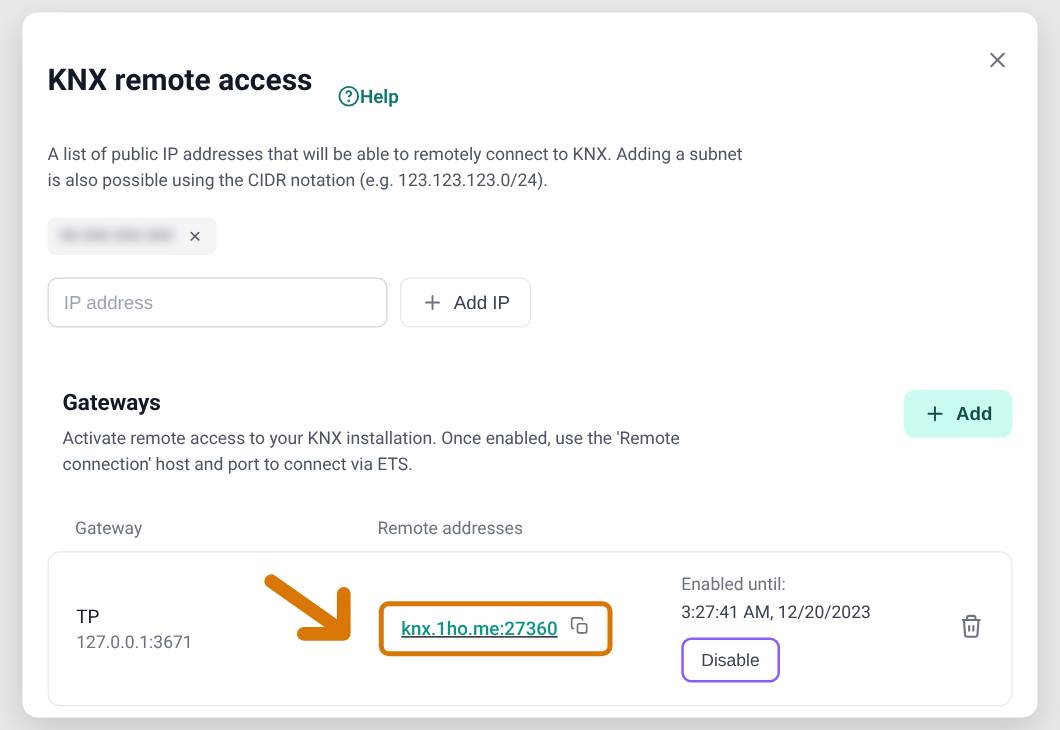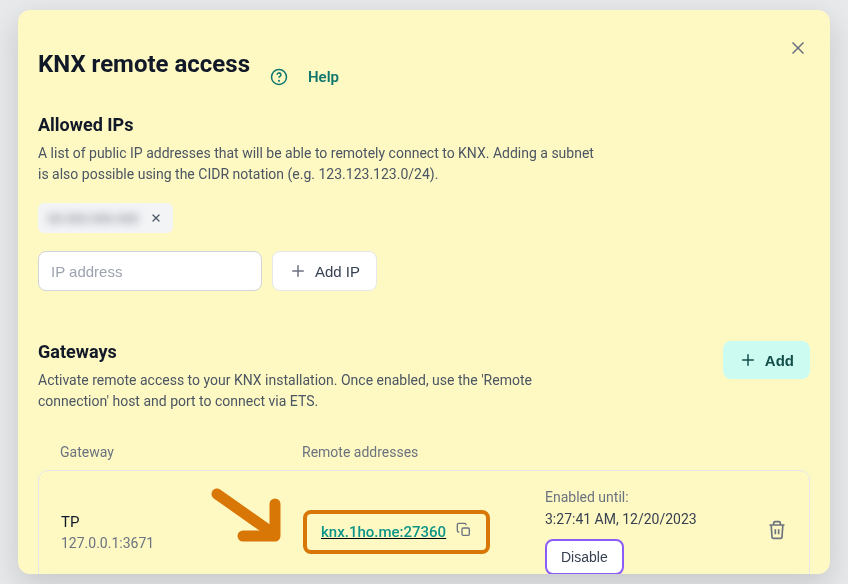--- a/index.html
+++ b/index.html
@@ -10,21 +10,21 @@
       height: 584px;
       overflow: hidden;
       position: relative;
     }
     .modal {
       position: absolute;
       top: 10px;
       left: 18px;
       right: 18px;
       bottom: 10px;
-      background: #fef9c3;
+      background: #ffffff;
       border-radius: 12px;
       box-shadow: 0 10px 30px rgba(0,0,0,0.15);
       padding: 32px 20px 20px 20px;
       overflow: hidden;
     }
     .close-btn {
       position: absolute;
       top: 28px;
       right: 22px;
       color: #6b7280;
@@ -37,21 +37,21 @@
       margin-bottom: 28px;
     }
     .title {
       font-size: 24px;
       font-weight: 700;
       color: #111827;
     }
     .help-link {
       display: flex;
       align-items: center;
-      gap: 20px;
+      gap: 0;
       color: #0f766e;
       font-weight: 600;
       font-size: 15px;
       cursor: pointer;
       margin-top: 26px;
     }
     .help-link svg { stroke: #0f766e; }
     .section-title {
       font-size: 18px;
       font-weight: 700;
@@ -87,21 +87,21 @@
       height: 18px;
       color: #4b5563;
       cursor: pointer;
     }
     .input-row {
       display: flex;
       gap: 10px;
       margin-bottom: 50px;
     }
     .ip-input {
-      width: 224px;
+      width: 272px;
       height: 40px;
       border: 1px solid #d1d5db;
       border-radius: 8px;
       padding: 4px 12px;
       font-size: 15px;
       color: #111827;
     }
     .ip-input::placeholder { color: #9ca3af; }
     .add-ip-btn {
       display: flex;
@@ -114,20 +114,21 @@
       background: #fff;
       font-size: 15px;
       font-weight: 500;
       color: #374151;
       cursor: pointer;
     }
     .gateways-header {
       display: flex;
       justify-content: flex-start;
       align-items: flex-start;
+      margin-left: 12px;
     }
     .gateways-left { flex: 1; }
     .add-btn {
       display: flex;
       align-items: center;
       gap: 8px;
       height: 38px;
       padding: 0 16px;
       background: #ccfbf1;
       border: none;
@@ -212,21 +213,20 @@
       <svg width="18" height="18" viewBox="0 0 24 24" fill="none" stroke="currentColor" stroke-width="2">
           <circle cx="12" cy="12" r="10"></circle>
           <path d="M9.5 9a2.5 2.5 0 1 1 3.5 2.3c-.8.4-1 1-1 1.7"></path>
           <circle cx="12" cy="17" r="0.5" fill="currentColor"></circle>
         </svg>
       <span>Help</span>
     </div>
   </div>
 
   <div>
-    <div class="section-title">Allowed IPs</div>
     <div class="section-desc">A list of public IP addresses that will be able to remotely connect to KNX. Adding a subnet is also possible using the CIDR notation (e.g. 123.123.123.0/24).</div>
 
     <div class="chip">
       <span class="chip-text">00.000.000.000</span>
       <span class="chip-x">
         <svg width="12" height="12" viewBox="0 0 24 24" fill="none" stroke="currentColor" stroke-width="2.5" stroke-linecap="round">
             <line x1="6" y1="6" x2="18" y2="18"></line>
             <line x1="18" y1="6" x2="6" y2="18"></line>
           </svg>
       </span>

